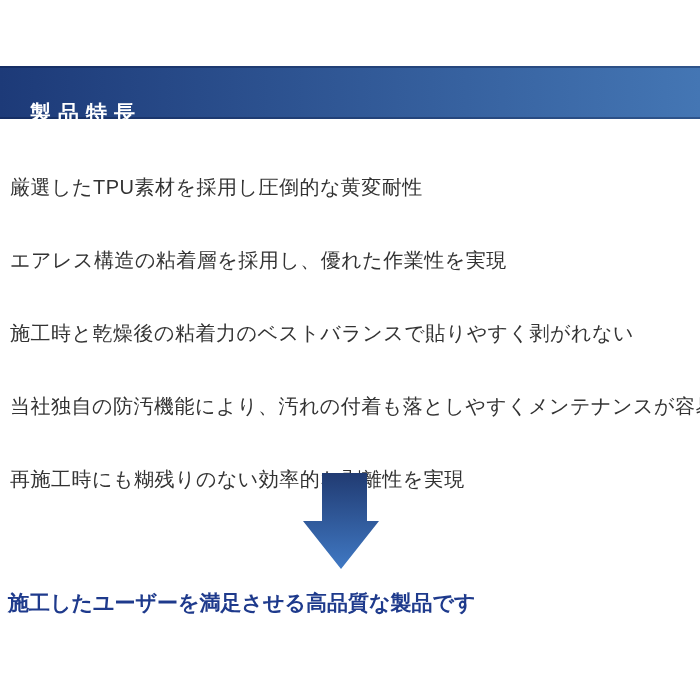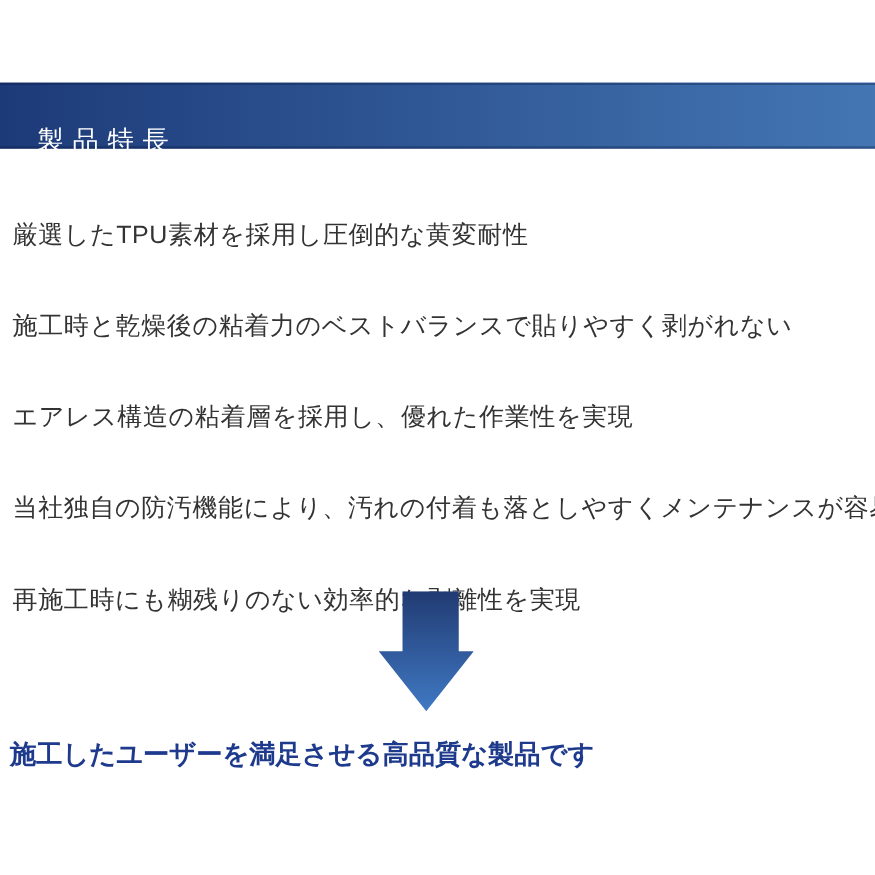--- a/index.html
+++ b/index.html
@@ -23,21 +23,21 @@
     width: 700px;
     height: 53px;
     background: linear-gradient(to right, var(--header-grad-left, #1d3a78), var(--header-grad-right, #4476b4));
     box-shadow: inset 0 2px 0 rgba(8, 22, 62, 0.35), inset 0 -2px 0 rgba(8, 22, 62, 0.35);
     display: flex;
     align-items: center;
   }
   .header-title {
     color: #ffffff;
     font-size: 21px;
-    font-weight: 400;
+    font-weight: 700;
     letter-spacing: 7px;
     padding-left: 30px;
     line-height: 1;
     margin-top: 40px;
   }
 
   
   .features {
     position: absolute;
     top: 141px;
@@ -79,22 +79,22 @@
 </style>
 </head>
 <body>
 
 <div class="header-bar">
   <span class="header-title">製品特長</span>
 </div>
 
 <div class="features">
   <p class="feature-line">厳選したTPU素材を採用し圧倒的な黄変耐性</p>
+  <p class="feature-line">エアレス構造の粘着層を採用し、優れた作業性を実現</p>
   <p class="feature-line">施工時と乾燥後の粘着力のベストバランスで貼りやすく剥がれない</p>
-  <p class="feature-line">エアレス構造の粘着層を採用し、優れた作業性を実現</p>
   <p class="feature-line">当社独自の防汚機能により、汚れの付着も落としやすくメンテナンスが容易</p>
   <p class="feature-line">再施工時にも糊残りのない効率的な剥離性を実現</p>
 </div>
 
 <div class="arrow-wrap">
   <svg width="76" height="96" viewBox="0 0 76 96" xmlns="http://www.w3.org/2000/svg" aria-hidden="true">
     <defs>
       <linearGradient id="arrowGrad" x1="0" y1="0" x2="0" y2="1">
         <stop offset="0" stop-color="#213b72"></stop>
         <stop offset="1" stop-color="#4079c4"></stop>

